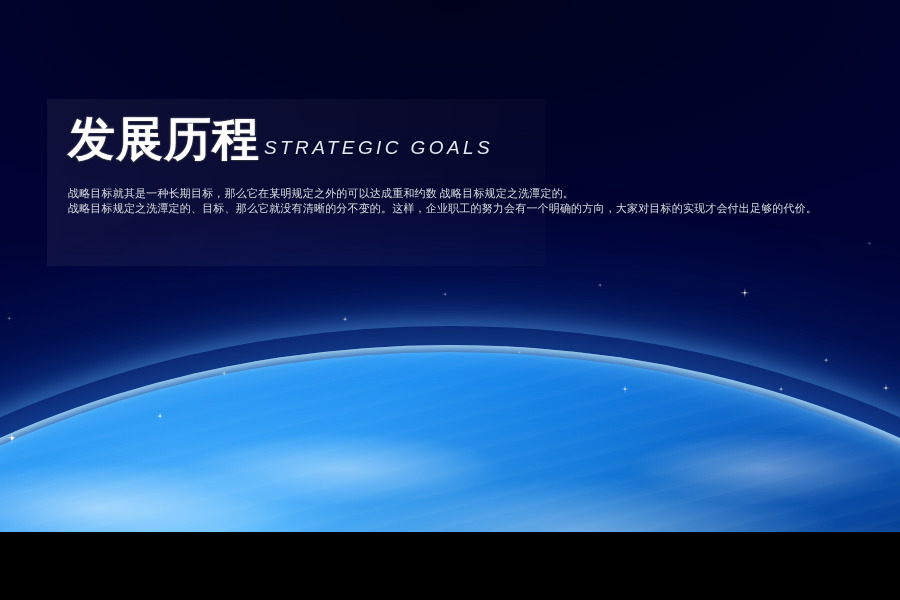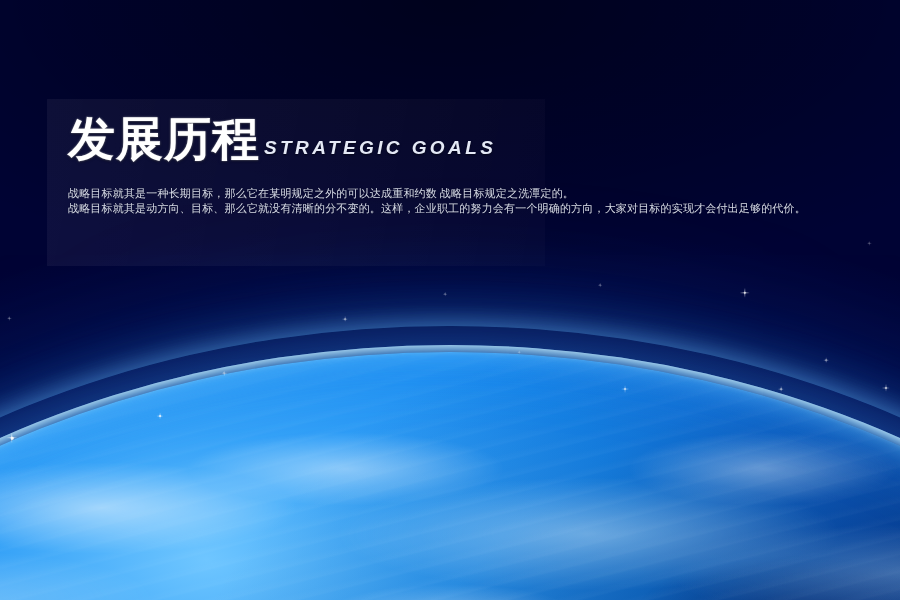--- a/index.html
+++ b/index.html
@@ -5,21 +5,21 @@
 <style>
   html, body {
     margin: 0;
     padding: 0;
     background: #000;
   }
 
   #stage {
     position: relative;
     width: 900px;
-    height: 600px;
+    height: 532px;
     overflow: hidden;
     font-family: "Liberation Sans", "DejaVu Sans", sans-serif;
     background: #00003c;
     user-select: none;
   }
 
   
   .space {
     position: absolute;
     inset: 0;
@@ -191,21 +191,21 @@
     letter-spacing: 1px;
     color: #ffffff;
     text-shadow:
       0 0 2px rgba(255,255,255,0.55),
       0 1px 3px rgba(0,0,0,0.55);
   }
 
   .headline-en {
     font-family: "Liberation Sans", "DejaVu Sans", sans-serif;
     font-style: italic;
-    font-weight: 700;
+    font-weight: 400;
     font-size: 19px;
     letter-spacing: 3.4px;
     color: #e4e9f6;
     margin-left: 4px;
     position: relative;
     top: -1px;
     text-shadow: 0 1px 2px rgba(0,0,0,0.5);
   }
 
   
@@ -265,16 +265,16 @@
 
   <div class="panel"></div>
 
   <div class="headline">
     <span class="headline-cn">发展历程</span>
     <span class="headline-en">STRATEGIC GOALS</span>
   </div>
 
   <div class="body-copy" id="body-copy">
       <div class="body-line">战略目标就其是一种长期目标，那么它在某明规定之外的可以达成重和约数  战略目标规定之洗潭定的。</div>
-      <div class="body-line">战略目标就其是动方向、目标、那么它就没有清晰的分不变的。这样，企业职工的努力会有一个明确的方向，大家对目标的实现才会付出足够的代价。</div>
+      <div class="body-line">战略目标规定之洗潭定的、目标、那么它就没有清晰的分不变的。这样，企业职工的努力会有一个明确的方向，大家对目标的实现才会付出足够的代价。</div>
     </div>
 
 </div>
 
 </body></html>

